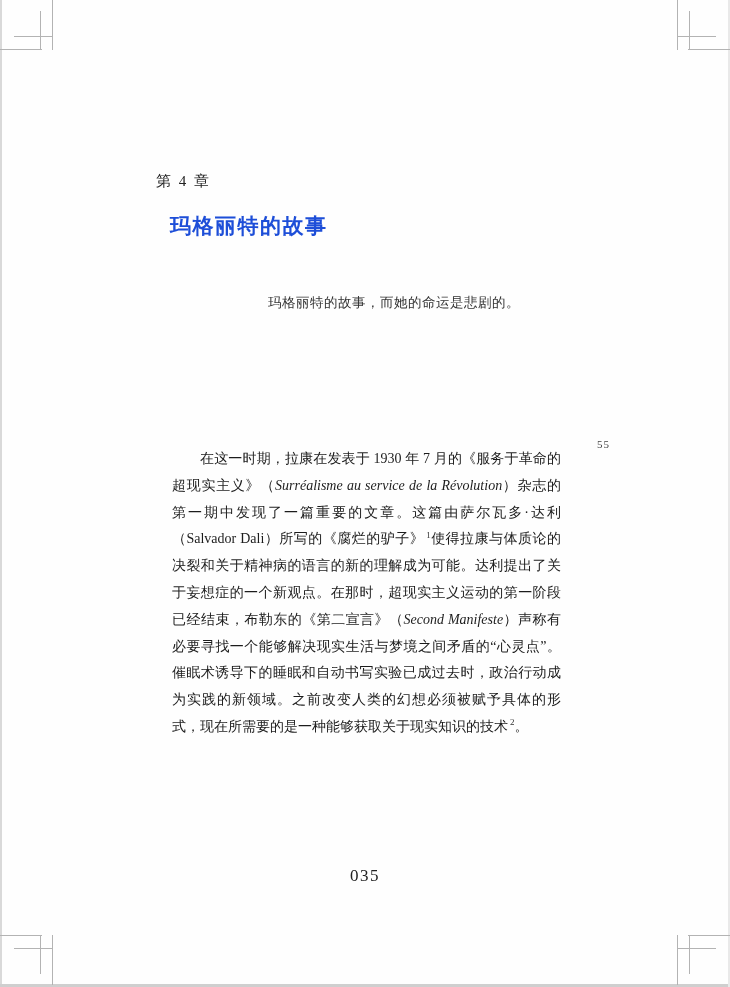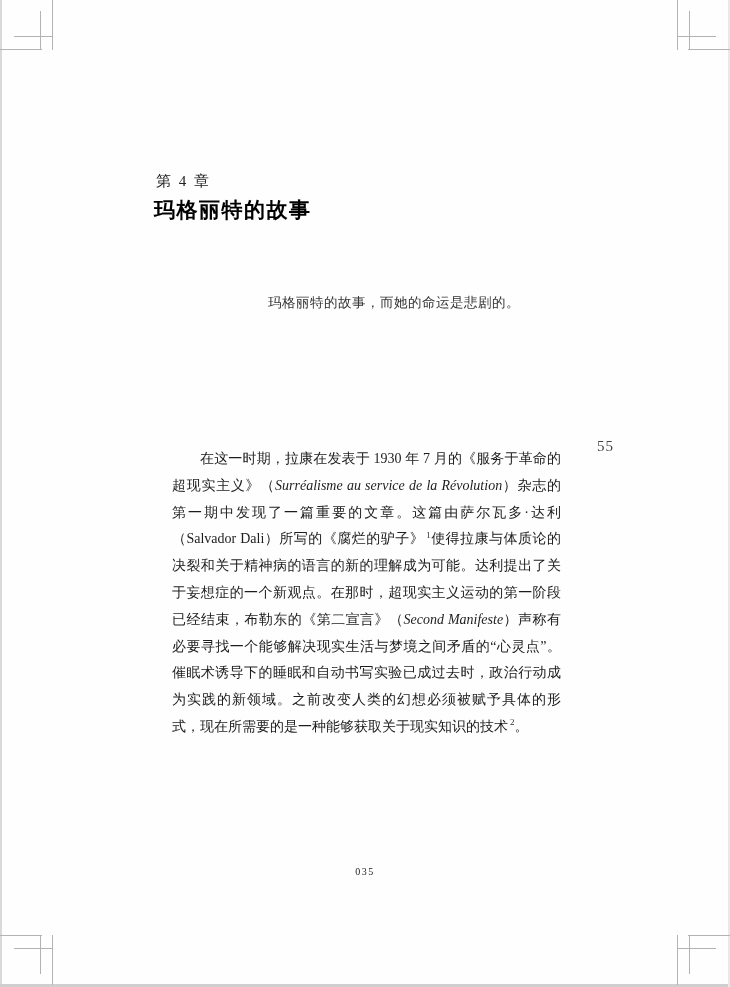--- a/index.html
+++ b/index.html
@@ -31,42 +31,42 @@
   .chapter-label {
     position: absolute;
     left: 156px; top: 172px;
     font-size: 15px;
     letter-spacing: 2px;
     color: #222222;
   }
   .chapter-title {
     position: absolute;
     left: 154px; top: 196px;
-    margin: 0;
+    margin: 16px;
     font-size: 21px;
     font-weight: bold;
     letter-spacing: 1.5px;
-    color: #000000;
+    color: #1d4ed8;
   }
   .epigraph {
     position: absolute;
     left: 268px; top: 287px;
     width: 330px;
     font-size: 13.5px;
     color: #333333;
   }
   .epigraph-line {
     line-height: 31px;
     white-space: nowrap;
     letter-spacing: 0.5px;
   }
   .margin-note {
     position: absolute;
     left: 597px; top: 438px;
-    font-size: 15px;
+    font-size: 11px;
     color: #444444;
     letter-spacing: 1px;
   }
   .body-text {
     position: absolute;
     left: 156px; top: 430px;
     width: 421px;
     font-size: 14px;
     line-height: 26.8px;
     text-align: justify;
@@ -80,21 +80,21 @@
     font-size: 9px;
     line-height: 0;
     margin-left: 2px;
     color: #333333;
   }
   .page-number {
     position: absolute;
     left: 0; top: 866px;
     width: 730px;
     text-align: center;
-    font-size: 10px;
+    font-size: 17px;
     letter-spacing: 1.5px;
     color: #222222;
   }
 </style>
 </head>
 <body>
 
 <div class="scan">
 
   <div class="edge edge-left"></div>

